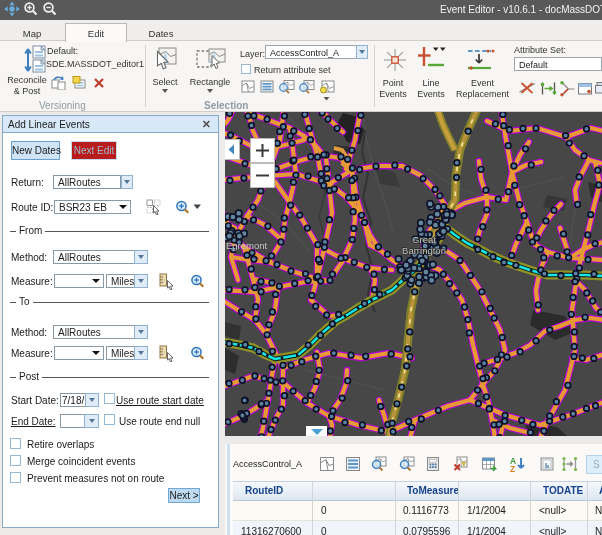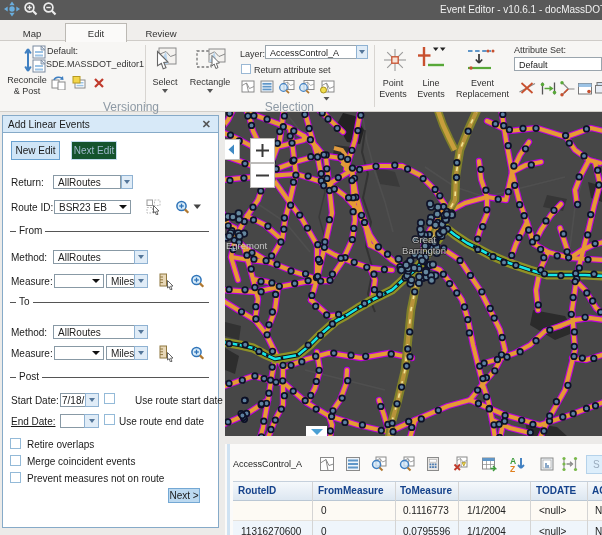--- a/index.html
+++ b/index.html
@@ -4,21 +4,21 @@
 html,body { width:602px; height:535px; overflow:hidden; }
 body { font-family:"Liberation Sans", sans-serif; font-size:10px; color:#222; background:#ecebe9; position:relative; }
 .abs { position:absolute; }
 #topbar { position:absolute; left:0; top:0; width:602px; height:20px; background:#595959; }
 #topbar .title { position:absolute; left:440px; top:4px; color:#f2f2f2; font-size:10px; white-space:nowrap; }
 #tabbar { position:absolute; left:0; top:20px; width:602px; height:21px; background:#f0eeec; border-bottom:1px solid #cfccc8; }
 .tab { position:absolute; font-size:9.5px; color:#333; text-align:center; }
 #edittab { position:absolute; left:65px; top:23px; width:62px; height:19px; background:#fbfaf9; border:1px solid #bcb9b4; border-bottom:none; z-index:2; }
 #ribbon { position:absolute; left:0; top:41px; width:602px; height:71px; background:#f7f6f4; border-bottom:1px solid #d2cfca; }
 .gsep { position:absolute; top:45px; height:62px; width:1px; background:#d8d5d1; }
-.glabel { position:absolute; width:120px; text-align:right; color:#8e9aa5; font-size:12px; top:100px; }
+.glabel { position:absolute; width:120px; text-align:left; color:#8e9aa5; font-size:10px; top:100px; }
 .btext { position:absolute; text-align:center; color:#333; font-size:9px; line-height:11px; white-space:nowrap; }
 .ddown { width:0; height:0; border-left:3px solid transparent; border-right:3px solid transparent; border-top:4px solid #555; position:absolute; }
 .combo { position:absolute; background:#fff; border:1px solid #9aa5ad; font-size:9px; }
 .combo .txt { position:absolute; left:4px; top:2px; font-size:9px; white-space:nowrap; }
 .pcombo { position:absolute; background:#fff; border:1px solid #8899a5; }
 .pcombo .txt { position:absolute; left:4px; top:1px; font-size:10px; white-space:nowrap; }
 .arrbtn { position:absolute; background:#e0ecf7; border:1px solid #8fb2d2; }
 .arrbtn:after { content:""; position:absolute; left:50%; top:50%; margin:-2px 0 0 -3px; border-left:3px solid transparent; border-right:3px solid transparent; border-top:4px solid #54769a; }
 .blkarr { position:absolute; width:0; height:0; border-left:4px solid transparent; border-right:4px solid transparent; border-top:4px solid #111; }
 .cb { position:absolute; width:11px; height:11px; background:#fff; border:1px solid #94bad8; }
@@ -27,21 +27,21 @@
 #phead { position:absolute; left:2px; top:115px; width:217px; height:18px; background:#d7e9f8; border:1px solid #86aac8; color:#1a1a1a; line-height:17px; padding-left:5px; font-size:10px; }
 #phead .x { position:absolute; right:7px; top:2px; color:#555; font-size:11px; font-weight:bold; line-height:13px; }
 .plabel { position:absolute; color:#1a1a1a; font-size:10px; white-space:nowrap; }
 .sepline { position:absolute; border-top:1px solid #555; }
 .septxt { position:absolute; background:#fff; color:#1a1a1a; font-size:10px; padding:0 3px; }
 .btn { position:absolute; text-align:center; font-size:10px; color:#1a1a1a; white-space:nowrap; }
 #map { position:absolute; left:225px; top:112px; width:377px; height:324px; overflow:hidden; background:#474747; }
 .mapbtn { position:absolute; background:#fff; border:1px solid #bdbbb9; }
 #attr { position:absolute; left:225px; top:436px; width:377px; height:99px; background:#fbfaf9; overflow:hidden; }
 .gridhead { position:absolute; background:linear-gradient(#f5f8fb,#dde7f1); border-top:1px solid #c5d0dc; border-bottom:1px solid #bac7d4; }
-.hcell { position:absolute; font-size:10px; color:#15428b; font-weight:bold; line-height:20px; padding-left:5px; white-space:nowrap; overflow:hidden; }
+.hcell { position:absolute; font-size:10px; color:#15428b; font-weight:bold; line-height:20px; padding-left:12px; white-space:nowrap; overflow:hidden; }
 .cell { position:absolute; font-size:10px; color:#222; line-height:20px; padding-left:8px; white-space:nowrap; overflow:hidden; }
 .vline { position:absolute; width:1px; background:#d4d4d4; }
 </style></head>
 <body>
 
 <div id="topbar">
  <svg class="abs" style="left:3px;top:1px" width="18" height="18" viewBox="0 0 18 18">
    <g fill="#6aaede">
      <circle cx="9" cy="8" r="2.7"></circle>
      <path d="M9 0.5 L11.6 4.2 L6.4 4.2 Z"></path>
@@ -61,21 +61,21 @@
    <line x1="9.8" y1="9.8" x2="13.5" y2="13.5" stroke="#ededed" stroke-width="2.2"></line>
    <line x1="4.3" y1="6.5" x2="8.7" y2="6.5" stroke="#ededed" stroke-width="1.4"></line>
  </svg>
  <div class="title">Event Editor - v10.6.1 - docMassDOTI</div>
 </div>
 
 <div id="tabbar"></div>
 <div class="tab" style="left:12px;top:28px;width:40px;">Map</div>
 <div id="edittab"></div>
 <div class="tab" style="left:65px;top:28px;width:62px;z-index:3;">Edit</div>
-<div class="tab" style="left:141px;top:28px;width:40px;">Review</div>
+<div class="tab" style="left:141px;top:28px;width:40px;">Dates</div>
 
 <div id="ribbon"></div>
 
 <svg class="abs" style="left:24px;top:46px" width="24" height="28" viewBox="0 0 24 28">
   <path d="M4 3 L4 25 M4 3 L1.2 7.5 M4 3 L6.8 7.5 M4 25 L1.2 20.5 M4 25 L6.8 20.5" stroke="#3f7fc1" stroke-width="2" fill="none"></path>
 </svg>
 <svg class="abs" style="left:32px;top:45px" width="15" height="14" viewBox="0 0 15 14">
   <rect x="1" y="1" width="12" height="12" fill="#fff" stroke="#7a8aa0"></rect>
   <path d="M9 1 L13 5 L9 5 Z" fill="#c9d6e6" stroke="#7a8aa0" stroke-width="0.8"></path>
   <rect x="3" y="6" width="8" height="2" fill="#9cc3e5"></rect>
@@ -151,21 +151,21 @@
     <circle cx="42.5" cy="7.5" r="3.8" fill="#cfe6f8" fill-opacity="0.75" stroke="#3f7fc1" stroke-width="1.2"></circle>
     <line x1="45.2" y1="10.4" x2="48" y2="13.2" stroke="#b07830" stroke-width="1.8"></line>
   </g>
   <g>
     <rect x="81" y="1" width="12" height="11" fill="#fff" stroke="#8a8a8a"></rect>
     <path d="M81 5.5 L85.5 3 L88.5 8.5 L93 6.5 M85.5 3 L87.5 12" stroke="#8a8a8a" fill="none" stroke-width="0.9"></path>
     <circle cx="82.5" cy="10" r="3" fill="#f1de4e" stroke="#a8921c"></circle>
   </g>
   <path d="M82.5 17 L88.5 17 L85.5 20.5 Z" fill="#555"></path>
 </svg>
-<div class="glabel" style="left:194px;">Selection</div>
+<div class="glabel" style="left:204px;font-weight:bold;">Selection</div>
 <div class="gsep" style="left:374px;"></div>
 
 <svg class="abs" style="left:383px;top:48px" width="24" height="24" viewBox="0 0 24 24">
   <g stroke="#999" stroke-width="1.1">
     <line x1="12" y1="1" x2="12" y2="23"></line>
       <line x1="1" y1="12" x2="23" y2="12"></line>
     <line x1="4.2" y1="4.2" x2="19.8" y2="19.8"></line>
       <line x1="19.8" y1="4.2" x2="4.2" y2="19.8"></line>
   </g>
   <rect x="8.8" y="8.8" width="6.4" height="6.4" fill="#f7e3d8" stroke="#c8502e" stroke-width="1.3"></rect>
@@ -218,22 +218,22 @@
     </g>
   <g>
       <rect x="78" y="1.5" width="9" height="7.5" fill="#cfe0ef" stroke="#777"></rect>
      <rect x="76.5" y="4.5" width="9" height="7.5" fill="#e8eef5" stroke="#777"></rect>
     </g>
 </svg>
 <div class="glabel" style="left:461px;margin-top:40px;">Edit Events</div>
 
 <div id="panel"></div>
 <div id="phead">Add Linear Events<span class="x">✕</span></div>
-<div class="btn" style="left:11px;top:141px;width:49px;height:19px;line-height:18px;background:#cfe5f7;border:1px solid #69a1d0;">New Edit</div>
-<div class="btn" style="left:71px;top:141px;width:46px;height:19px;line-height:18px;background:#14532d;border:1px solid #c3dbee;color:#9fb8cd;">Next Edit</div>
+<div class="btn" style="left:11px;top:141px;width:49px;height:19px;line-height:18px;background:#cfe5f7;border:1px solid #69a1d0;">New Dates</div>
+<div class="btn" style="left:71px;top:141px;width:46px;height:19px;line-height:18px;background:#b91c1c;border:1px solid #c3dbee;color:#9fb8cd;">Next Edit</div>
 
 <div class="plabel" style="left:11px;top:177px;">Return:</div>
 <div class="pcombo" style="left:53px;top:175px;width:68px;height:14px;">
     <div class="txt">AllRoutes</div>
   </div>
 <div class="arrbtn" style="left:121px;top:175px;width:12px;height:14px;"></div>
 
 <div class="plabel" style="left:11px;top:202px;">Route ID:</div>
 <div class="pcombo" style="left:54px;top:200px;width:77px;height:14px;">
     <div class="txt">BSR23 EB</div>
@@ -315,27 +315,27 @@
 
 <div class="sepline" style="left:10px;top:377px;width:199px;"></div>
 <div class="septxt" style="left:16px;top:371px;">Post</div>
 
 <div class="plabel" style="left:11px;top:395px;">Start Date:</div>
 <div class="pcombo" style="left:60px;top:393px;width:26px;height:14px;">
     <div class="txt" style="left:1px;">7/18/</div>
   </div>
 <div class="arrbtn" style="left:85px;top:393px;width:14px;height:14px;"></div>
 <div class="cb" style="left:104px;top:393px;"></div>
-<div class="plabel" style="left:135px;top:395px;">Use route start date</div>
+<div class="plabel" style="left:116px;top:395px;text-decoration:underline;">Use route start date</div>
 
 <div class="plabel" style="left:11px;top:416px;text-decoration:underline;">End Date:</div>
 <div class="pcombo" style="left:60px;top:414px;width:25px;height:14px;"></div>
 <div class="arrbtn" style="left:84px;top:414px;width:15px;height:14px;"></div>
 <div class="cb" style="left:104px;top:414px;"></div>
-<div class="plabel" style="left:119px;top:416px;">Use route end date</div>
+<div class="plabel" style="left:119px;top:416px;">Use route end null</div>
 
 <div class="cb" style="left:10px;top:438px;"></div>
 <div class="plabel" style="left:27px;top:439px;">Retire overlaps</div>
 <div class="cb" style="left:10px;top:455px;"></div>
 <div class="plabel" style="left:27px;top:456px;">Merge coincident events</div>
 <div class="cb" style="left:10px;top:472px;"></div>
 <div class="plabel" style="left:27px;top:473px;">Prevent measures not on route</div>
 
 <div class="btn" style="left:168px;top:488px;width:32px;height:15px;line-height:14px;background:#bcd9f0;border:1px solid #74a8d4;">Next &gt;</div>
 
@@ -1036,21 +1036,20 @@
         <circle cx="2" cy="2.5" r="1.6"></circle>
         <circle cx="2" cy="8" r="1.6"></circle>
         <circle cx="2" cy="13.5" r="1.6"></circle>
         <circle cx="13.5" cy="2.5" r="1.6"></circle>
         <circle cx="13.5" cy="13.5" r="1.6"></circle>
       </g>
     </svg>
  <div style="position:absolute;left:361px;top:19px;width:20px;height:19px;background:#ddeefb;border:1px solid #b5d2ea;color:#9aabbd;line-height:17px;padding-left:6px;font-size:10px;">S</div>
  <div class="gridhead" style="left:8px;top:45px;width:369px;height:20px;"></div>
  <div class="hcell" style="left:8px;top:45px;width:79px;">RouteID</div>
- <div class="hcell" style="left:88px;top:45px;width:82px;">FromMeasure</div>
  <div class="hcell" style="left:170px;top:45px;width:63px;">ToMeasure</div>
  <div class="hcell" style="left:306px;top:45px;width:56px;">TODATE</div>
  <div class="hcell" style="left:362px;top:45px;width:15px;">AC</div>
  <div style="position:absolute;left:8px;top:65px;width:369px;height:20px;background:#fdfaf4;border-bottom:1px solid #e6e2dc;"></div>
  <div style="position:absolute;left:8px;top:85px;width:369px;height:14px;background:#eff5fb;"></div>
  <div class="cell" style="left:88px;top:65px;width:82px;">0</div>
  <div class="cell" style="left:170px;top:65px;width:63px;">0.1116773</div>
  <div class="cell" style="left:234px;top:65px;width:71px;">1/1/2004</div>
  <div class="cell" style="left:306px;top:65px;width:56px;">&lt;null&gt;</div>
  <div class="cell" style="left:362px;top:65px;width:15px;">N</div>

